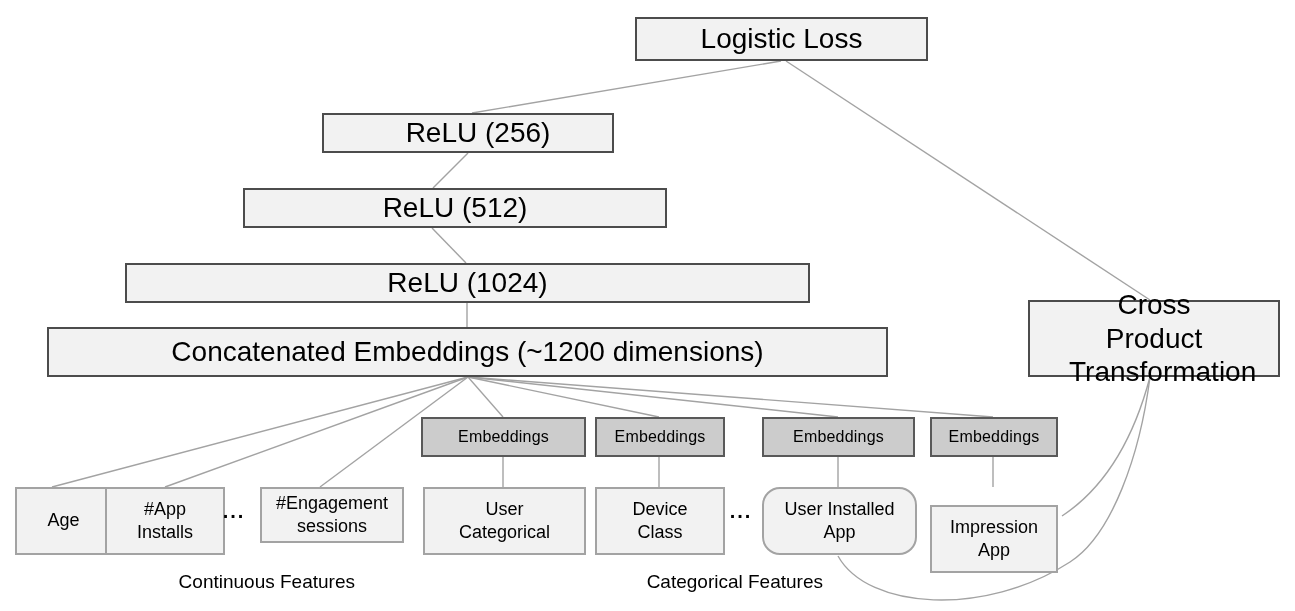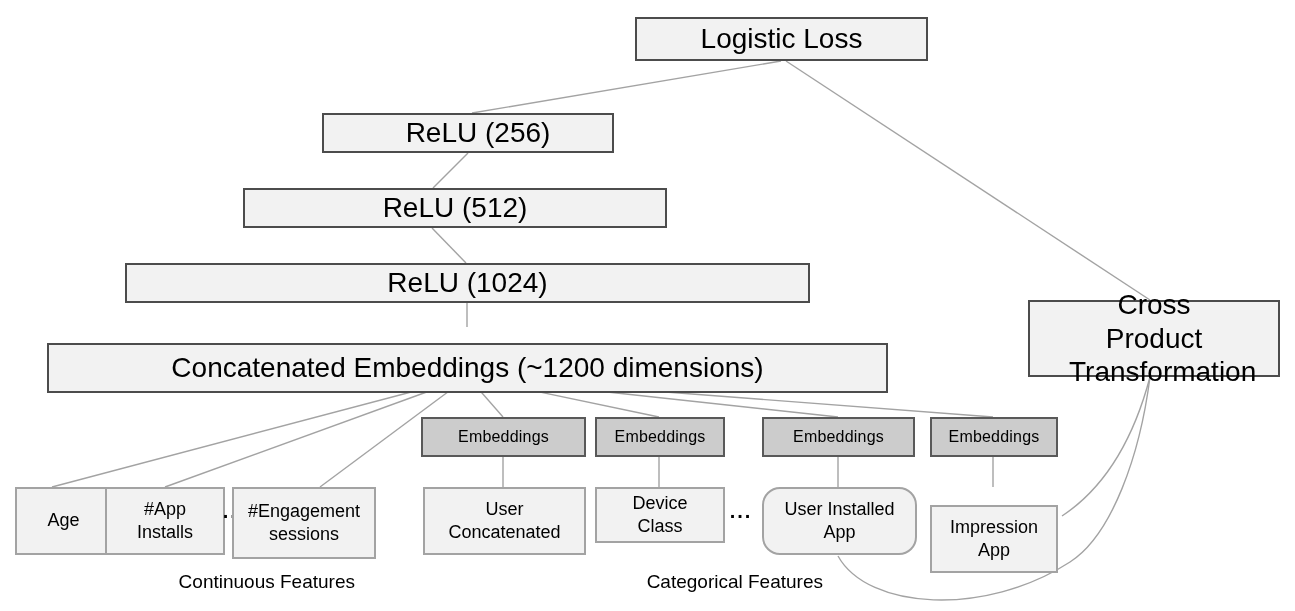--- a/index.html
+++ b/index.html
@@ -119,21 +119,21 @@
   </div>
 
   <div class="box" style="left:220px; top:188px; width:424px; height:40px;margin-left:23px;">
     <span class="txt">ReLU (512)</span>
   </div>
 
   <div class="box" style="left:125px; top:263px; width:685px; height:40px;">
     <span class="txt">ReLU (1024)</span>
   </div>
 
-  <div class="box" style="left:47px; top:343px; width:841px; height:50px;">
+  <div class="box" style="left:47px; top:327px; width:841px; height:50px;">
     <span class="txt">Concatenated Embeddings (~1200 dimensions)</span>
   </div>
 
   <div class="box" style="left:1028px; top:300px; width:252px; height:77px;">
     <span class="txt mw160">Cross Product Transformation</span>
   </div>
 
   <div class="box embed" style="left:421px; top:417px; width:165px; height:40px;">
     <span class="txt">Embeddings</span>
   </div>
@@ -149,28 +149,28 @@
 
   <div class="box feature" style="left:15px; top:487px; width:97px; height:68px;">
     <span class="txt">Age</span>
   </div>
   <div class="box feature" style="left:105px; top:487px; width:120px; height:68px;">
     <span class="txt mw70">#App Installs</span>
   </div>
 
   <div class="ellipsis" style="left:216px; top:500px; width:36px;">...</div>
 
-  <div class="box feature" style="left:232px; top:487px; width:144px; height:72px;">
+  <div class="box feature" style="left:260px; top:487px; width:144px; height:56px;">
     <span class="txt mw120">#Engagement sessions</span>
   </div>
 
   <div class="box feature" style="left:423px; top:487px; width:163px; height:68px;">
-    <span class="txt mw130">User Concatenated</span>
+    <span class="txt mw130">User Categorical</span>
   </div>
-  <div class="box feature" style="left:595px; top:487px; width:130px; height:56px;">
+  <div class="box feature" style="left:595px; top:487px; width:130px; height:68px;">
     <span class="txt mw80">Device Class</span>
   </div>
 
   <div class="ellipsis" style="left:723px; top:500px; width:36px;">...</div>
 
   <div class="box feature" style="left:762px; top:487px; width:155px; height:68px;border-radius:18px;">
     <span class="txt mw120">User Installed App</span>
   </div>
   <div class="box feature" style="left:930px; top:505px; width:128px; height:68px;">
     <span class="txt mw110">Impression App</span>

